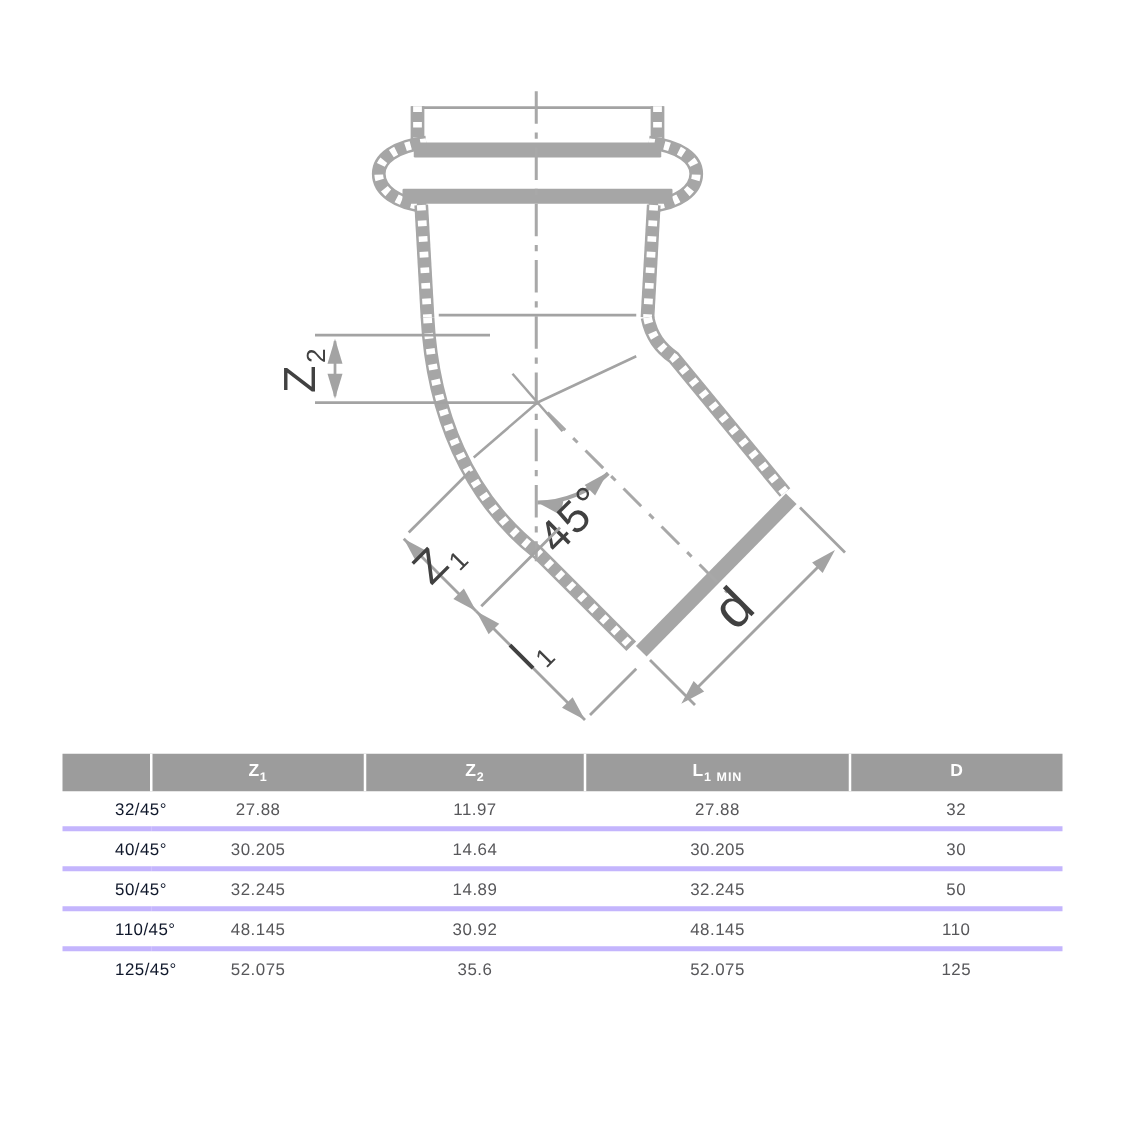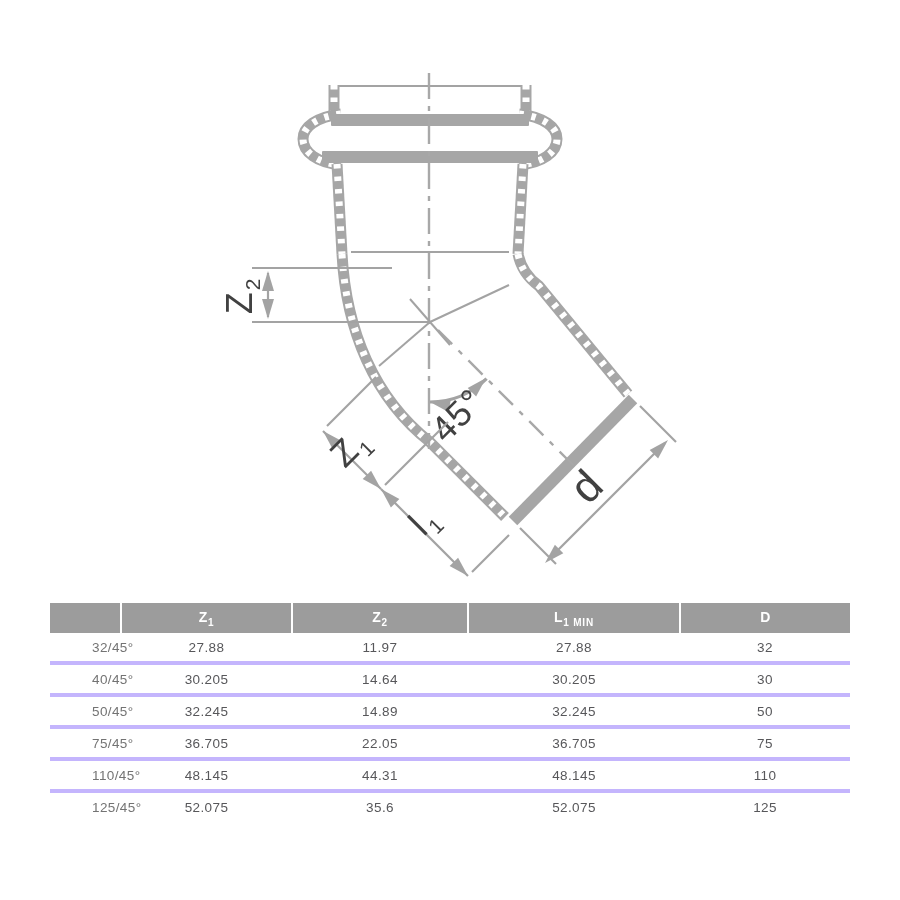--- a/index.html
+++ b/index.html
@@ -36,21 +36,21 @@
     border-left:2px solid #ffffff;
   }
   table.spec thead th:first-child{border-left:none;}
   table.spec thead th sub{font-size:10px;vertical-align:-4px;letter-spacing:.8px;}
   table.spec tbody td{
     height:28px;padding:0;text-align:center;
     font-size:13.5px;color:#57575a;letter-spacing:.4px;
     border-top:4px solid #c4b5fd;
   }
   table.spec tbody tr:first-child td{border-top:none;}
-  table.spec tbody td.rowlabel{color:#737373;padding-left:42px;}
+  table.spec tbody td.rowlabel{color:#0f172a;padding-left:42px;}
 </style>
 </head>
 <body>
 
 <div class="stage">
 
   <svg class="drawing" width="900" height="600" viewBox="0 0 900 600">
 
     <g>
 
@@ -166,30 +166,23 @@
         <td>30</td>
       </tr>
       <tr>
         <td class="rowlabel">50/45°</td>
         <td>32.245</td>
         <td>14.89</td>
         <td>32.245</td>
         <td>50</td>
       </tr>
       <tr>
-        <td class="rowlabel">75/45°</td>
-        <td>36.705</td>
-        <td>22.05</td>
-        <td>36.705</td>
-        <td>75</td>
-      </tr>
-      <tr>
         <td class="rowlabel">110/45°</td>
         <td>48.145</td>
-        <td>44.31</td>
+        <td>30.92</td>
         <td>48.145</td>
         <td>110</td>
       </tr>
       <tr>
         <td class="rowlabel">125/45°</td>
         <td>52.075</td>
         <td>35.6</td>
         <td>52.075</td>
         <td>125</td>
       </tr>

